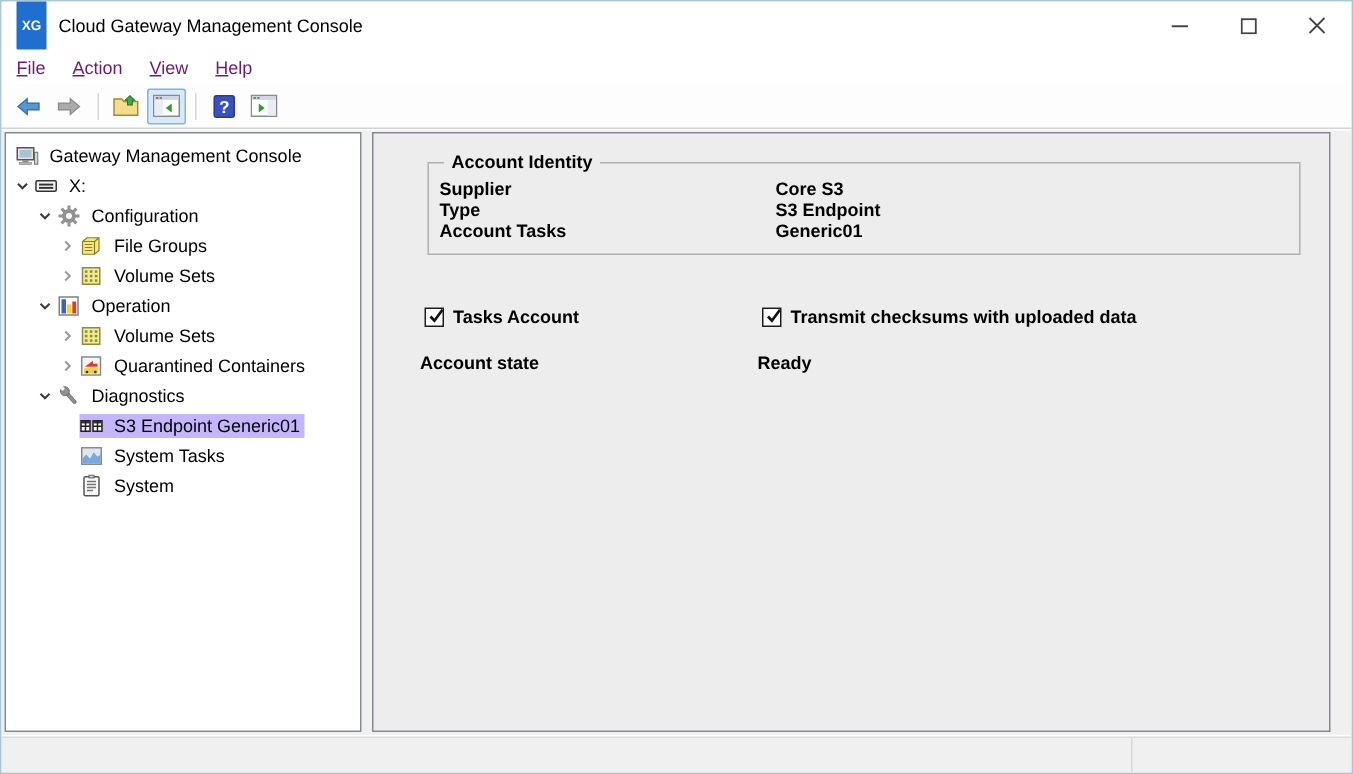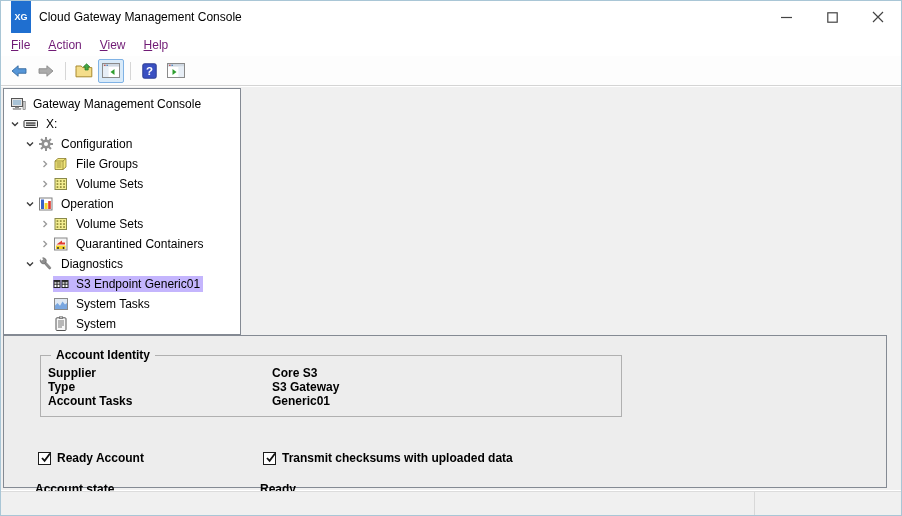--- a/index.html
+++ b/index.html
@@ -19,21 +19,21 @@
   .menu-item { padding:3px 9px; }
   .accel { text-decoration:underline; }
 
   
   .toolbar { position:absolute; top:55px; left:0; right:0; height:30px; background:#fdfdfd; border-bottom:1px solid #d4d4d4; display:flex; align-items:center; padding-left:5px; }
   .tbtn { width:26px; height:24px; display:flex; align-items:center; justify-content:center; border:1px solid transparent; border-radius:2px; margin-right:1px; }
   .tbtn.pressed { background:#d8eaf9; border-color:#7fb2e5; }
   .tsep { width:1px; height:18px; background:#d6d6d6; margin:0 5px; }
 
   
-  .content { position:absolute; top:86px; left:0; right:0; bottom:25px; background:#f0f0f0; display:flex; padding:1px 14px 2px 2px;flex-direction:column; }
+  .content { position:absolute; top:86px; left:0; right:0; bottom:25px; background:#f0f0f0; display:flex; padding:1px 14px 2px 2px; }
   .tree-panel { width:238px; background:#fff; border:1px solid #848a93; padding-top:5px; overflow:hidden; }
   .splitter { width:7px; }
   .main-panel { flex:1; background:#ededed; border:1px solid #848a93; position:relative; }
 
   
   .trow { height:20px; display:flex; align-items:center; font-size:12px; color:#000; white-space:nowrap; }
   .lvl0 { padding-left:6px; }
   .lvl1 { padding-left:3px; }
   .lvl2 { padding-left:18px; }
   .lvl3 { padding-left:33px; }
@@ -373,37 +373,37 @@
 
       <div class="groupbox">
         <span class="legend">Account Identity</span>
         <div class="fields">
           <div class="frow">
             <span class="flabel">Supplier</span>
             <span class="fvalue">Core S3</span>
           </div>
           <div class="frow">
             <span class="flabel">Type</span>
-            <span class="fvalue">S3 Gateway</span>
+            <span class="fvalue">S3 Endpoint</span>
           </div>
           <div class="frow">
             <span class="flabel">Account Tasks</span>
             <span class="fvalue">Generic01</span>
           </div>
         </div>
       </div>
 
       <div class="cbrow">
         <div class="cbgroup" style="left:34px;">
           <span class="cb checked">
             <svg width="14" height="14" viewBox="0 0 14 14">
                 <path d="M3 7 L5.6 9.8 L11 2.5" stroke="#111" stroke-width="1.8" fill="none"></path>
               </svg>
           </span>
-          <span>Ready Account</span>
+          <span>Tasks Account</span>
         </div>
         <div class="cbgroup" style="left:259px;justify-content:flex-end;">
           <span class="cb checked">
             <svg width="14" height="14" viewBox="0 0 14 14">
                 <path d="M3 7 L5.6 9.8 L11 2.5" stroke="#111" stroke-width="1.8" fill="none"></path>
               </svg>
           </span>
           <span>Transmit checksums with uploaded data</span>
         </div>
       </div>

